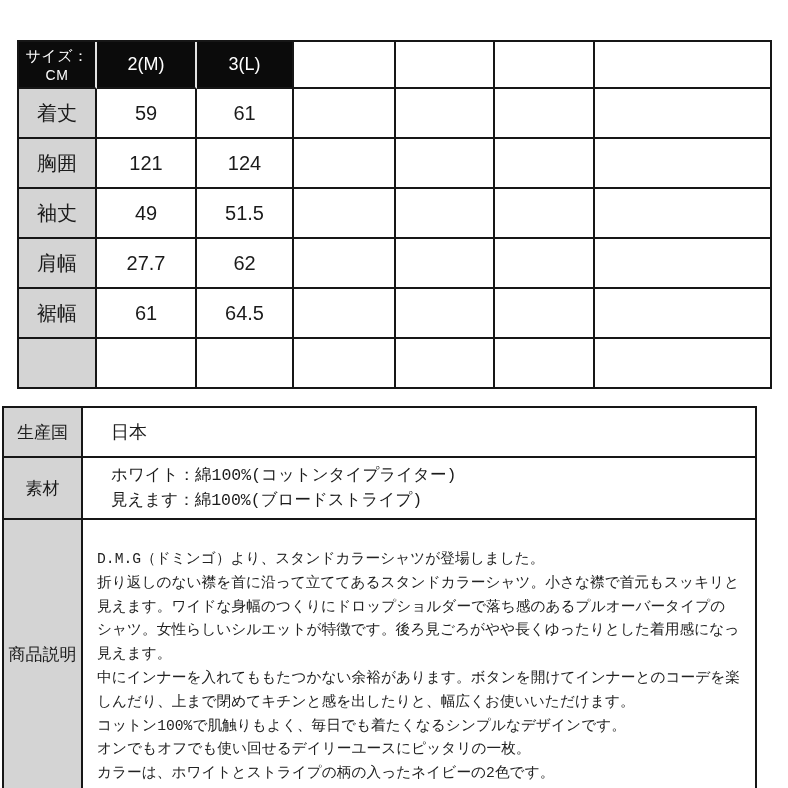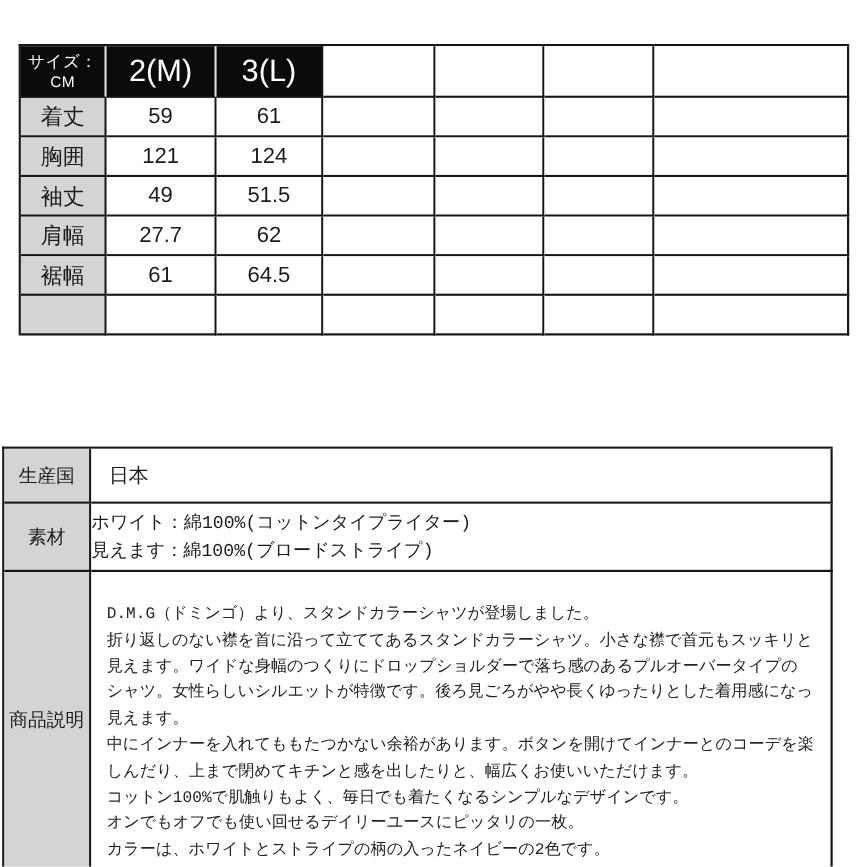--- a/index.html
+++ b/index.html
@@ -27,49 +27,49 @@
     border-bottom:2px solid var(--border,#161616);
     vertical-align:middle;
     overflow:hidden;
   }
   
   .size-table { left:17px; top:40px; width:753px; }
   .size-table th {
     background:var(--header_bg,#0b0b0b);
     color:var(--header_text,#ffffff);
     font-weight:normal;
-    font-size:28px;
+    font-size:18px;
     text-align:center;
     height:47px;
   }
   .size-table th.first { font-size:15px; letter-spacing:0.5px; }
   .size-table th.first .unit { font-size:14px; }
   .size-table th.sep { border-right-color:#e4e4e4; }
   .size-table th.empty { background:#ffffff; }
   .size-table td {
     background:#ffffff;
     text-align:center;
     font-size:20px;
-    height:36px;
+    height:50px;
     color:var(--text,#1b1b1b);
   }
   .size-table td.lbl { background:var(--label_bg,#d4d4d4); }
   
   .info-table { left:2px; top:406px; width:753px;font-family:Liberation Mono, monospace; }
   .info-table td.lbl {
     background:var(--label_bg,#d4d4d4);
     text-align:center;
     font-size:17px;
   }
   .info-table td.val { background:#ffffff; }
   .info-table tr.r-country td { height:50px; }
   .info-table tr.r-material td { height:62px; }
   .info-table tr.r-desc td { height:239px; }
-  .country-line { padding-left:16px; font-size:18px; white-space:nowrap; }
-  .material-line { font-size:16.5px; line-height:25px; white-space:nowrap; }
+  .country-line { padding-left:28px; font-size:18px; white-space:nowrap; }
+  .material-line { padding-left:28px; font-size:16.5px; line-height:25px; white-space:nowrap; }
   .desc-block { padding:4px 4px 4px 14px;margin-top:24px; }
   .desc-line { font-size:14.7px; line-height:23.8px; white-space:nowrap; color:#222222; }
 </style>
 </head>
 <body>
 
 <div id="page">
 
   <table class="size-table">
     <colgroup>

